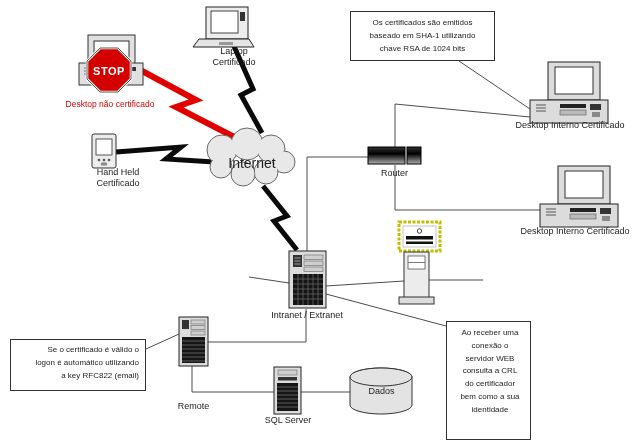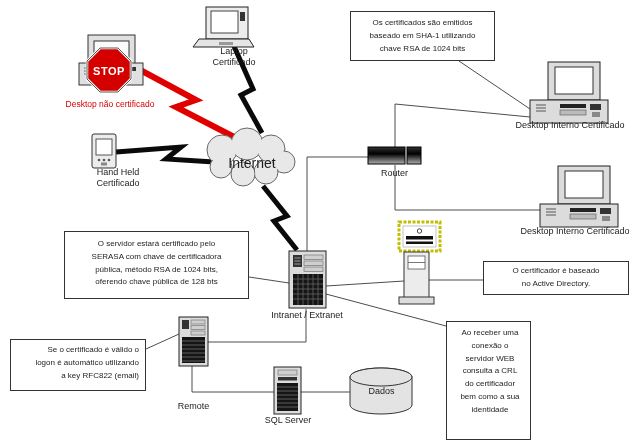--- a/index.html
+++ b/index.html
@@ -177,27 +177,21 @@
     <g>
       <path d="M350,377 a31,9 0 0 1 62,0 l0,28 a31,9 0 0 1 -62,0 z" fill="#e3e3e3" stroke="#333"></path>
       <ellipse cx="381" cy="377" rx="31" ry="9" fill="#e3e3e3" stroke="#333"></ellipse>
     </g>
   </svg>
 
   <div class="callout center" style="left:350px;top:11px;width:145px;height:50px;padding-top:5px;">Os certificados são emitidos
 baseado em SHA-1 utilizando
 chave RSA de 1024 bits</div>
 
-  <div class="callout center" style="left:64px;top:231px;width:185px;height:68px;padding-top:6px;">O servidor estará certificado pelo
-SERASA com chave de certificadora
-pública, método RSA de 1024 bits,
-oferendo chave pública de 128 bts</div>
-
-  <div class="callout center" style="left:483px;top:261px;width:146px;height:34px;padding-top:3px;">O certificador é baseado
-no Active Directory.</div>
+
 
   <div class="callout right" style="left:10px;top:339px;width:136px;height:52px;padding:4px 6px 0 4px;">Se o certificado é válido o
 logon é automático utilizando
 a key RFC822 (email)</div>
 
   <div class="callout left" style="left:446px;top:321px;width:85px;height:119px;padding:5px 3px 0 6px;">Ao receber uma
 conexão o
 servidor WEB
 consulta a CRL
 do certificador

